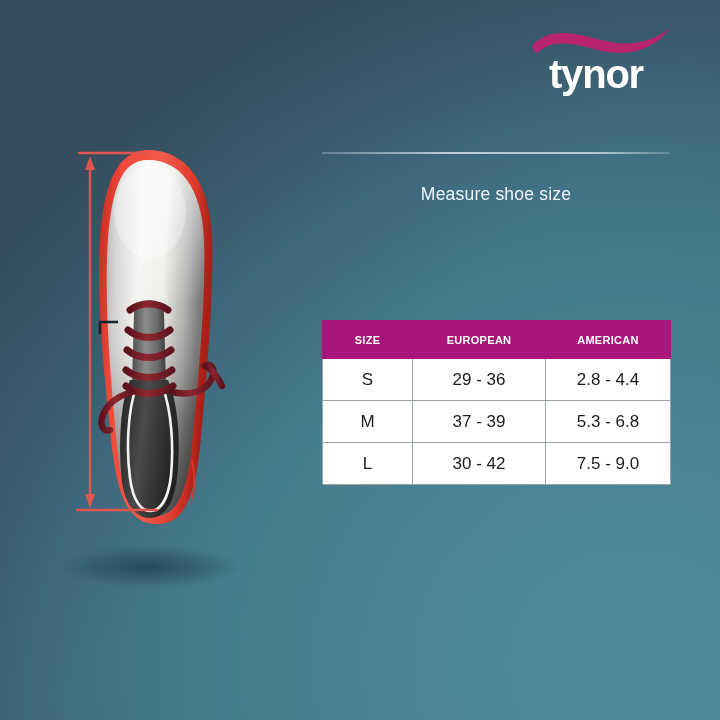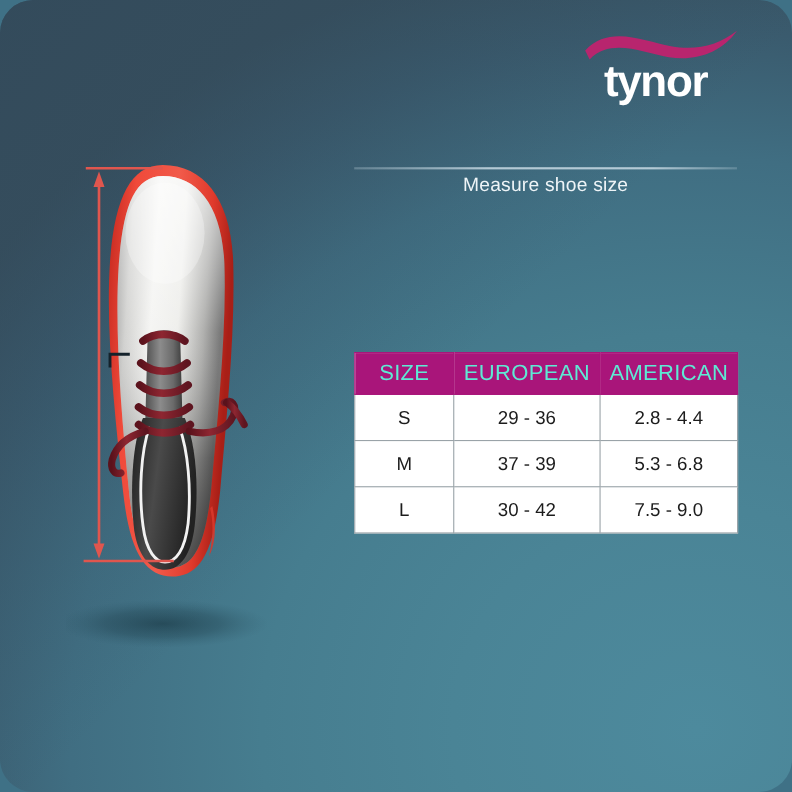--- a/index.html
+++ b/index.html
@@ -9,21 +9,20 @@
     background:#3f7186;
     overflow:hidden;
   }
 
   #stage {
     position:relative;
     width:720px; height:720px;
     background:
       radial-gradient(ellipse 110% 100% at 88% 92%, #4d8a9d 0%, #4a8496 28%, #467d8f 50%, #406e82 72%, #3a5b6e 88%, #37505f 100%);
     overflow:hidden;
-    border-radius:30px;
   }
   #stage::before{
     content:"";
     position:absolute; inset:0;
     background:linear-gradient(135deg, rgba(50,73,90,.72) 0%, rgba(50,73,90,.30) 26%, rgba(50,73,90,0) 52%);
     pointer-events:none;
   }
 
   
   .logo { position:absolute; right:44px; top:24px; width:160px; height:80px; text-align:center; }
@@ -40,44 +39,44 @@
   .title {
     color:#ffffff; font-size:29px; font-weight:bold;
     letter-spacing:.6px; line-height:1.15;
   }
   .title-rule {
     margin-top:12px;
     height:2px;
     background:linear-gradient(to right, rgba(190,210,220,.30), rgba(200,218,228,.85) 35%, rgba(200,218,228,.85) 78%, rgba(190,210,220,.25));
   }
   .subtitle {
-    margin-top:4px;
+    margin-top:30px;
     color:#eef4f7; font-size:17.5px; font-weight:normal; letter-spacing:.2px;
   }
 
   
   .size-table {
     position:absolute; left:322px; top:320px;
     width:348px;
     border-collapse:collapse;
     background:#ffffff;
     table-layout:fixed;
   }
   .size-table th, .size-table td {
     border:1px solid #9aa3a8;
     text-align:center;
     height:42px;
     font-size:17px;
     color:#1c1c1c;
   }
   .size-table thead th {
     background:#a9157a;
-    color:#5eead4;
-    font-size:20px;
-    font-weight:normal;
+    color:#ffffff;
+    font-size:11px;
+    font-weight:bold;
     letter-spacing:.3px;
     border-color:#a9157a;
     height:38px;
   }
   .size-table col.c1 { width:90px; }
   .size-table col.c2 { width:133px; }
   .size-table col.c3 { width:125px; }
 
   
   .shoe-wrap { position:absolute; left:60px; top:130px; width:230px; height:480px; }

